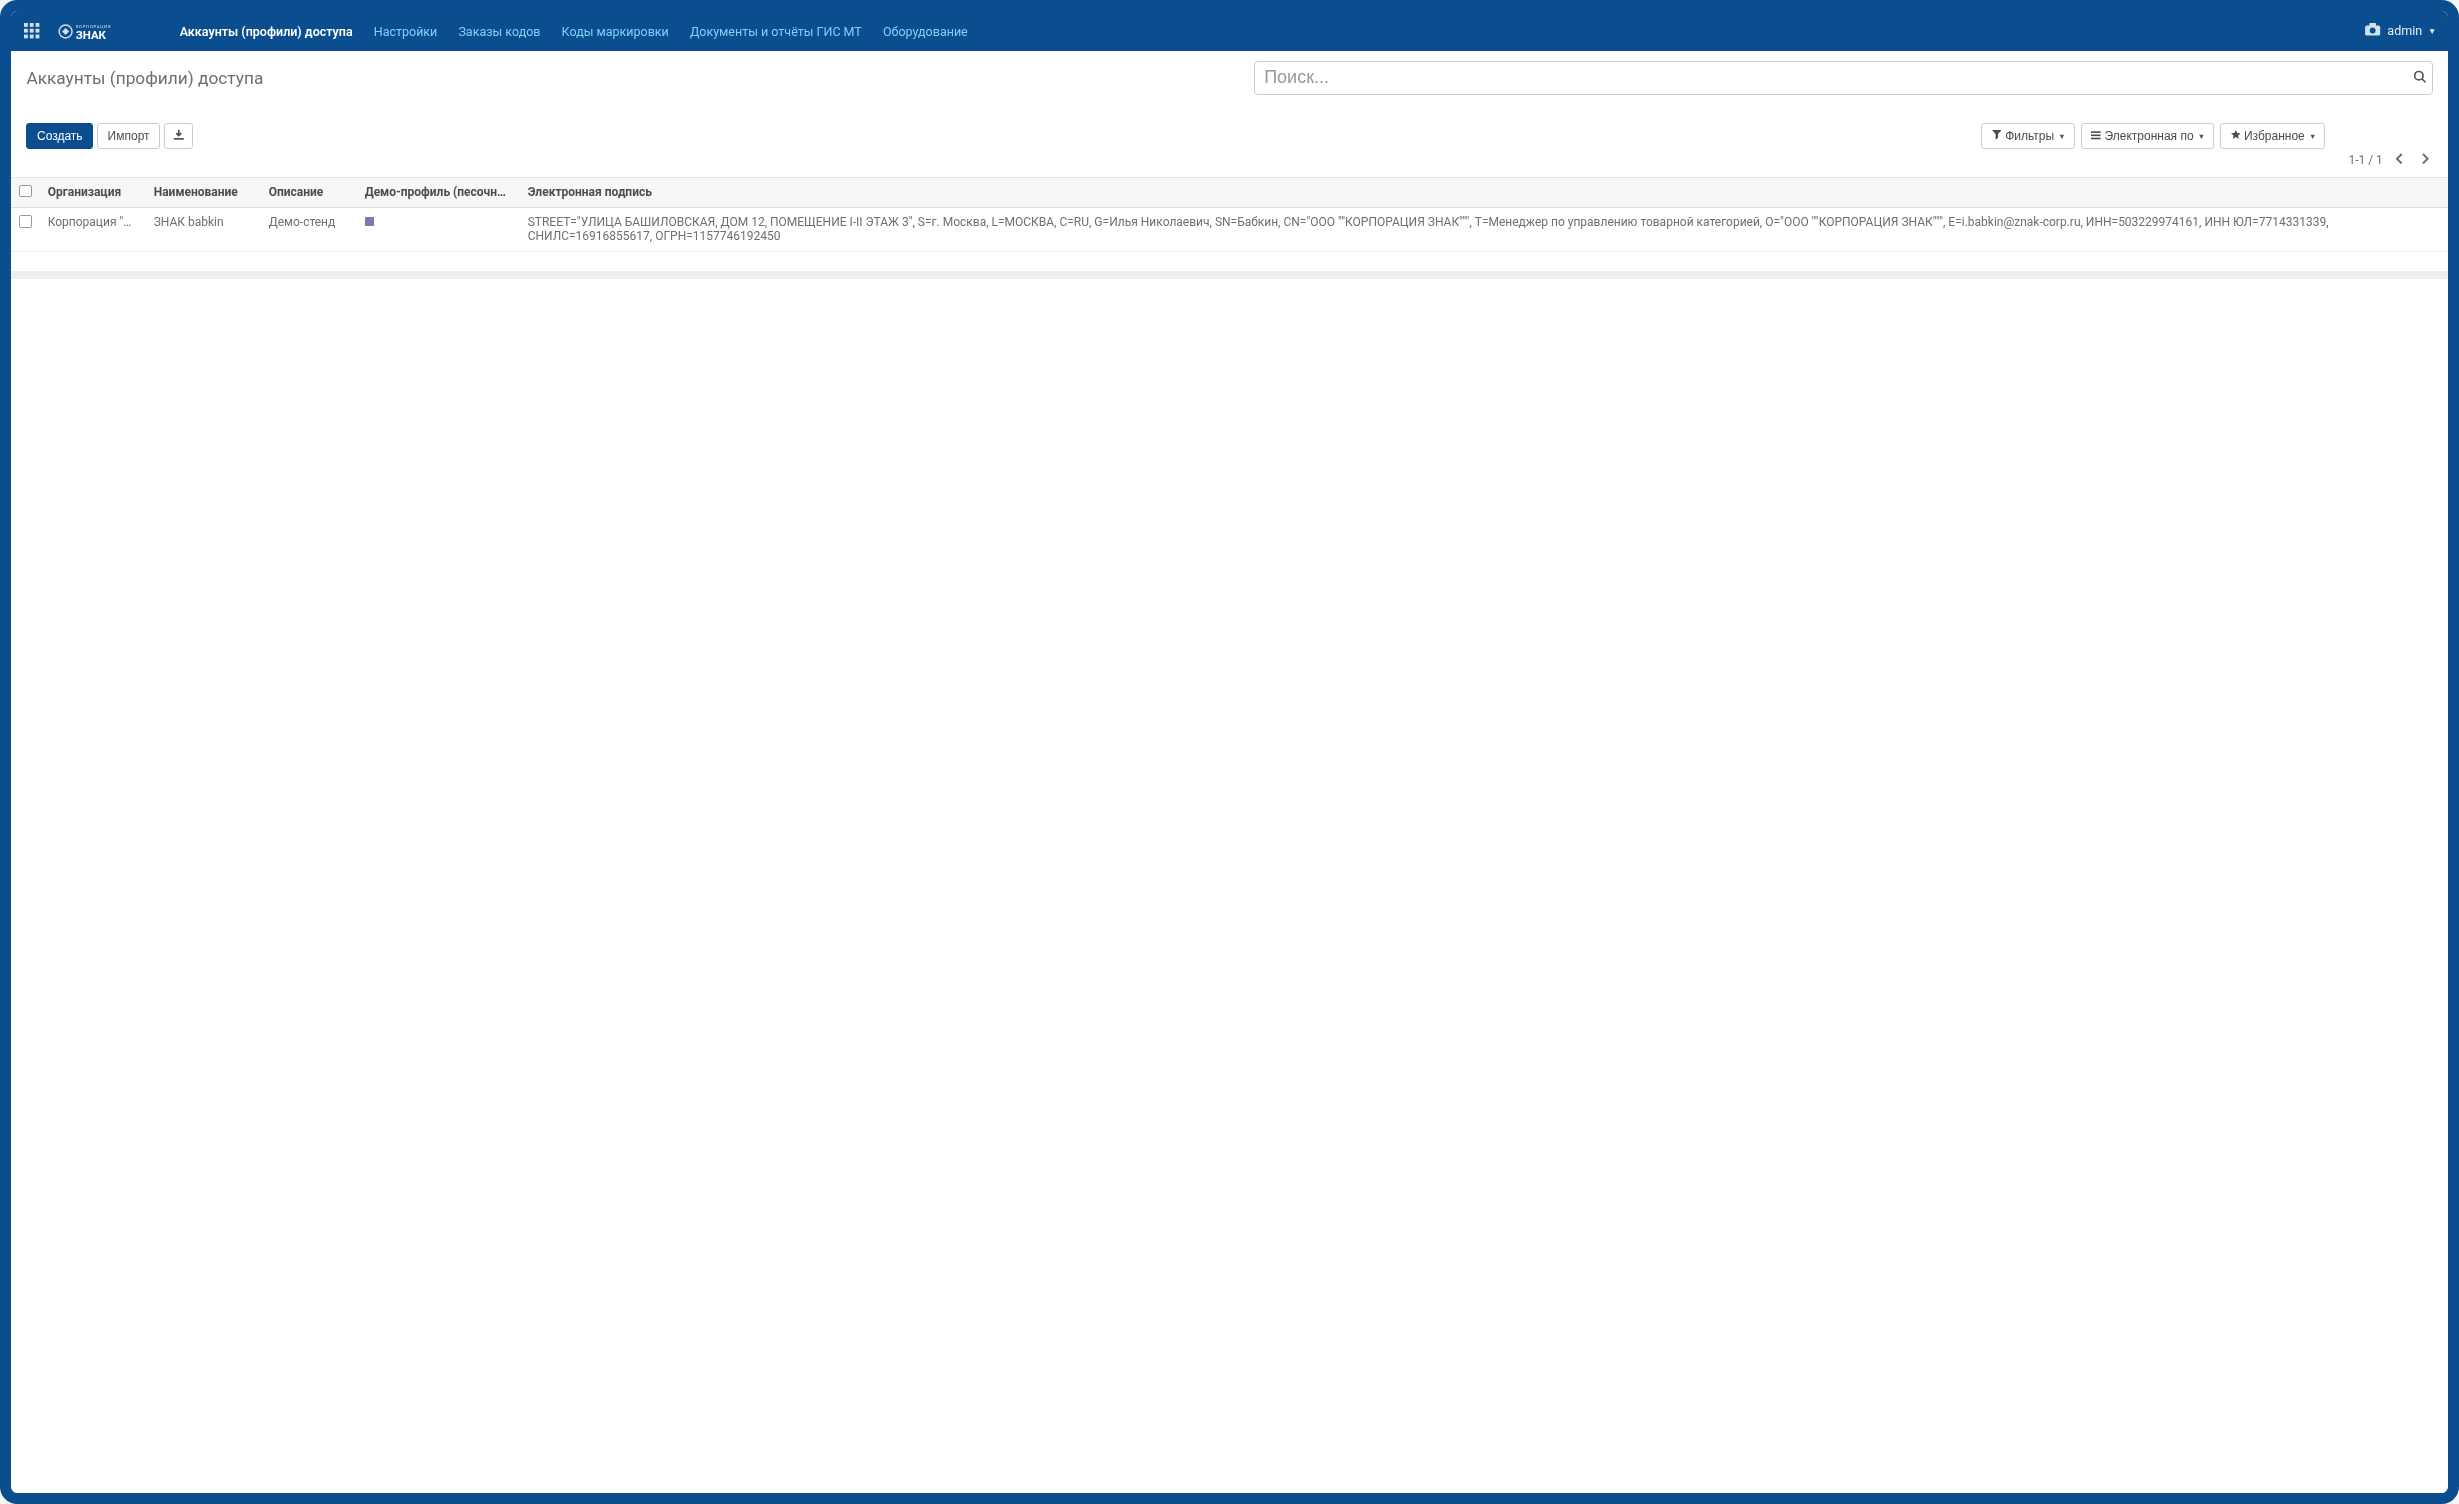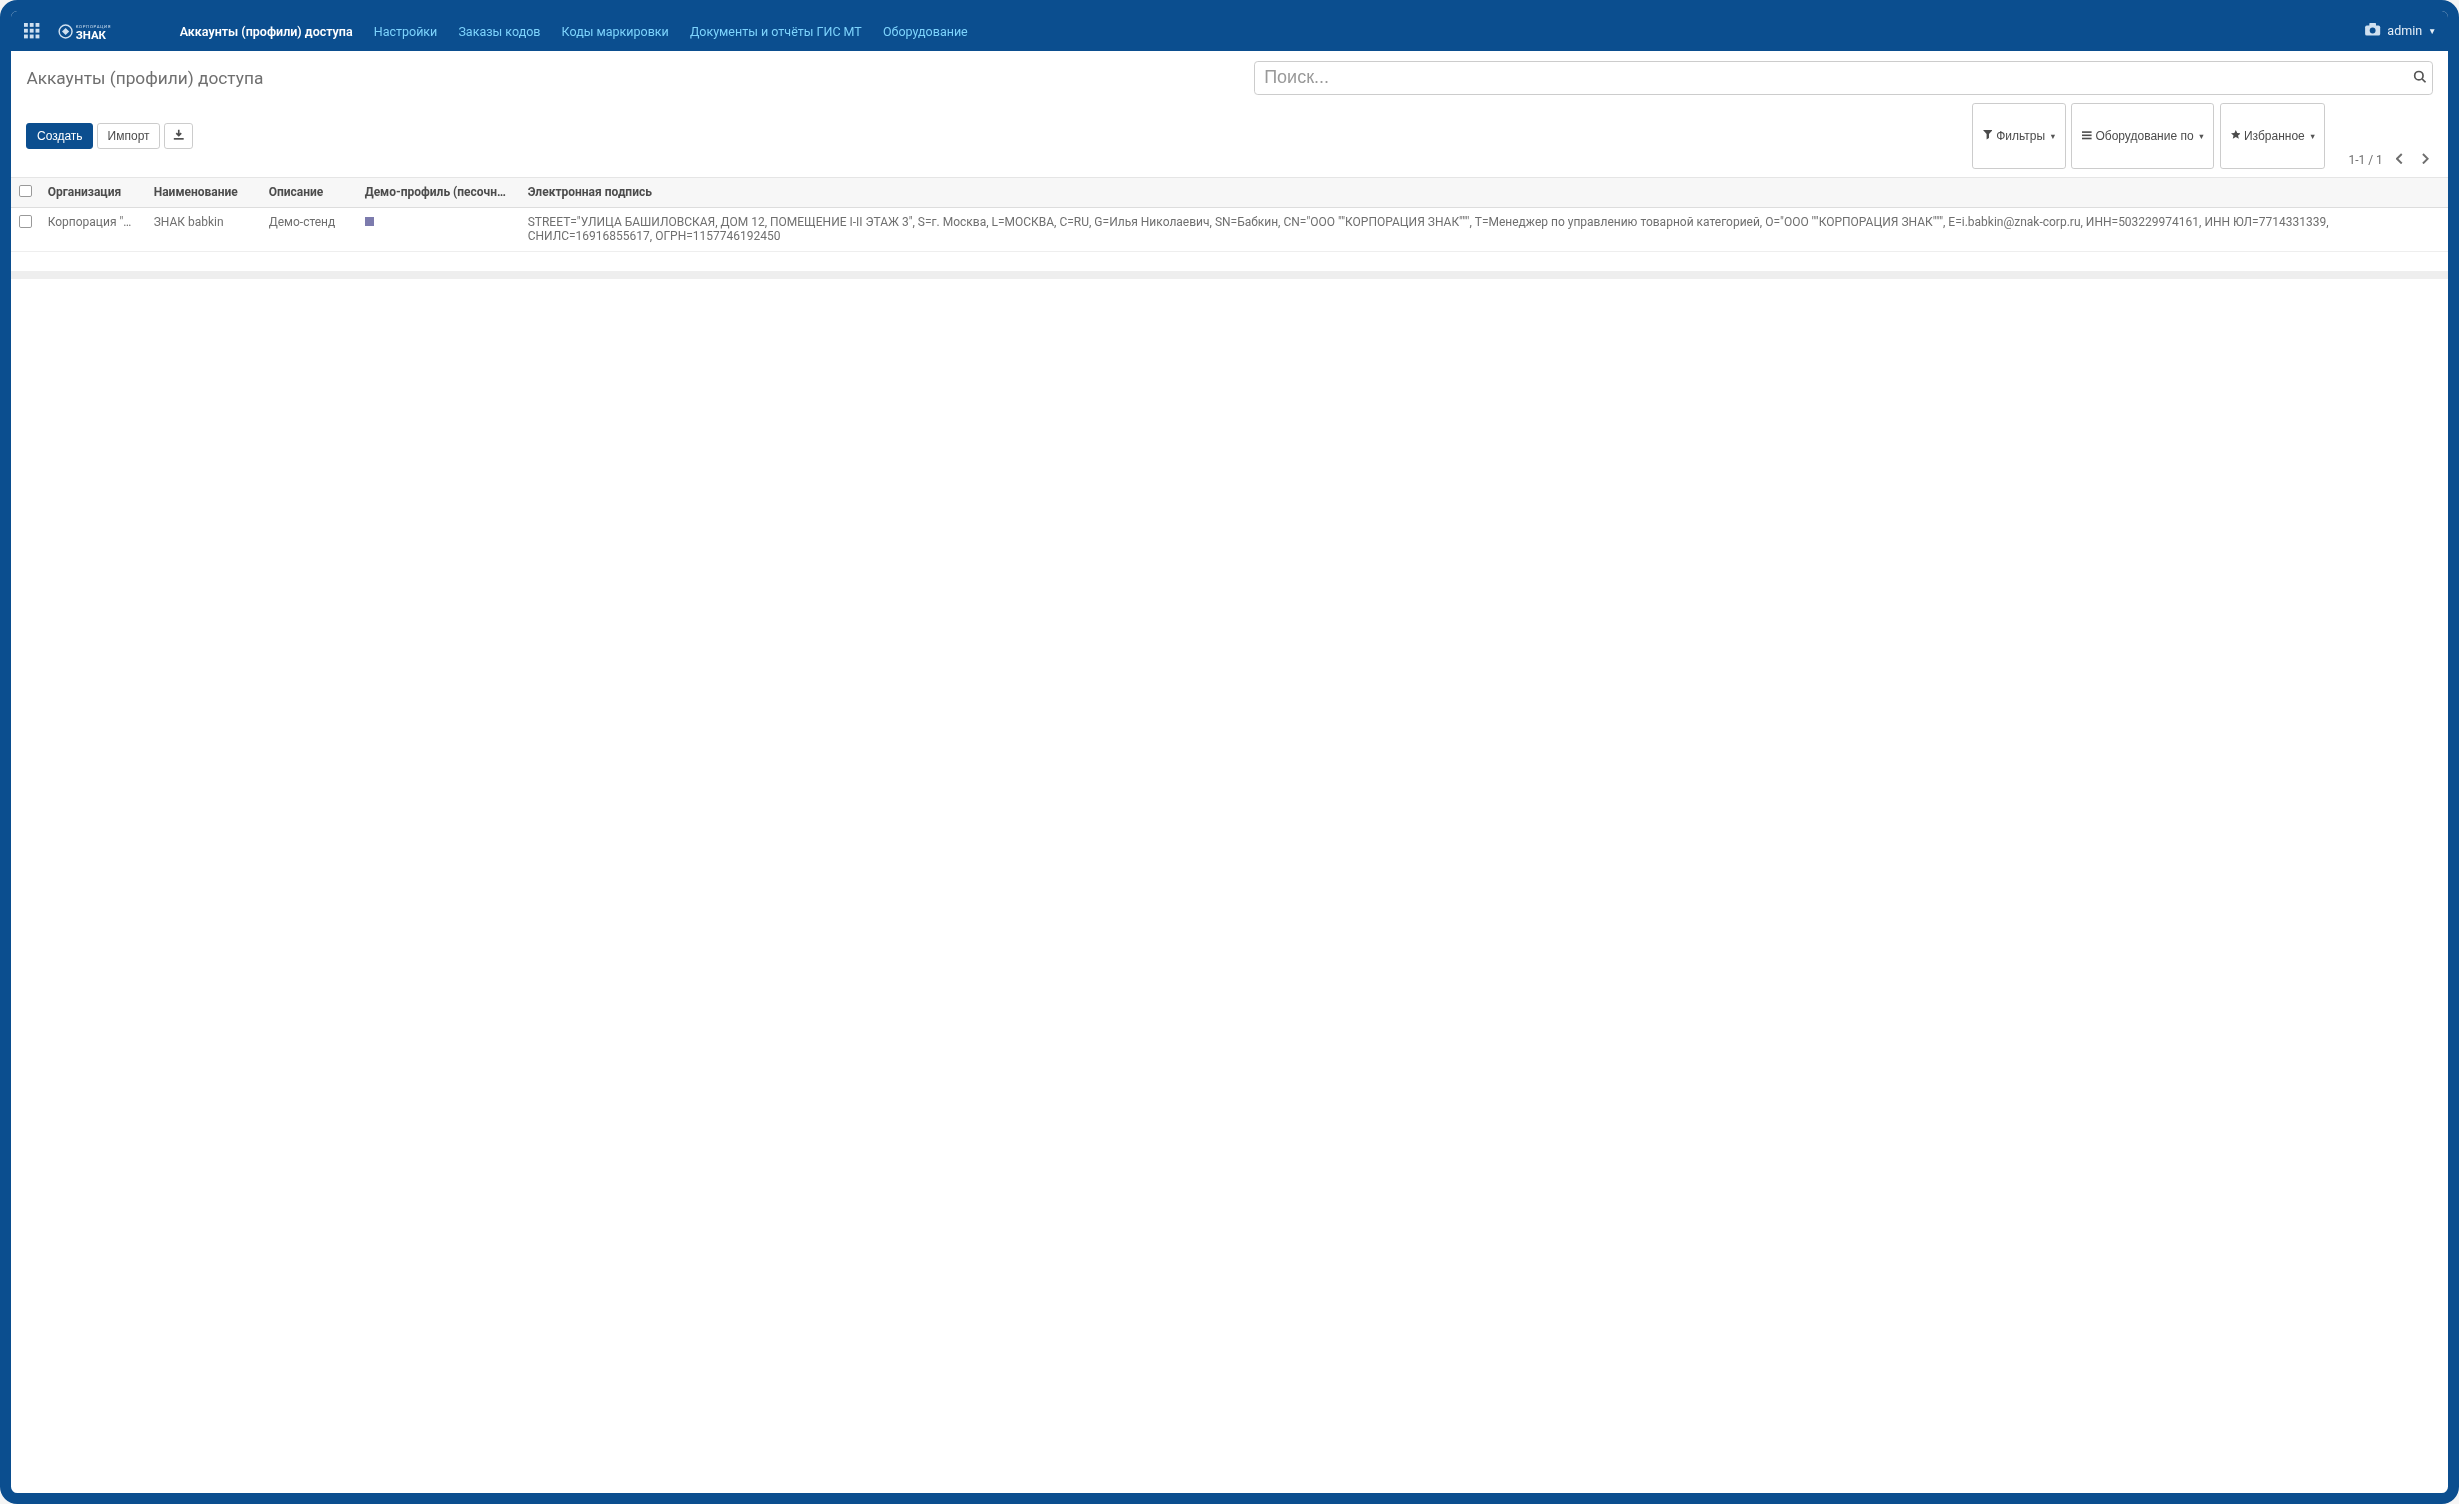--- a/index.html
+++ b/index.html
@@ -90,20 +90,21 @@
     .search-input::placeholder { color: #999; }
     .search-btn {
       position: absolute;
       right: 5.8px; top: 50%;
       transform: translateY(-50%);
       color: #555;
       cursor: pointer;
     }
     .cp-row2 {
       display: flex;
+      align-items: center;
       justify-content: space-between;
     }
     .cp-left {
       display: flex;
       gap: 3.8px;
       align-items: center;
     }
     .btn {
       border: 1px solid #ccc;
       background: #fff;
@@ -273,21 +274,21 @@
           <span class="caret-sm">▾</span>
         </button>
         <button class="btn">
           <span>
             <svg viewBox="0 0 12 10" width="9.6" height="8.6" fill="#4c4c4c">
               <rect x="0" y="0" width="12" height="2"></rect>
                 <rect x="0" y="4" width="12" height="2"></rect>
                 <rect x="0" y="8" width="12" height="2"></rect>
             </svg>
           </span>
-          <span>Оборудование по</span>
+          <span>Электронная по</span>
           <span class="caret-sm">▾</span>
         </button>
         <button class="btn">
           <span>
             <svg viewBox="0 0 12 12" width="9.6" height="9.6" fill="#4c4c4c">
                 <path d="M6 0 l1.8 3.8 4.2 .4 -3.2 2.8 1 4 -3.8 -2.2 -3.8 2.2 1 -4 -3.2 -2.8 4.2 -.4 z"></path>
               </svg>
           </span>
           <span>Избранное</span>
           <span class="caret-sm">▾</span>

